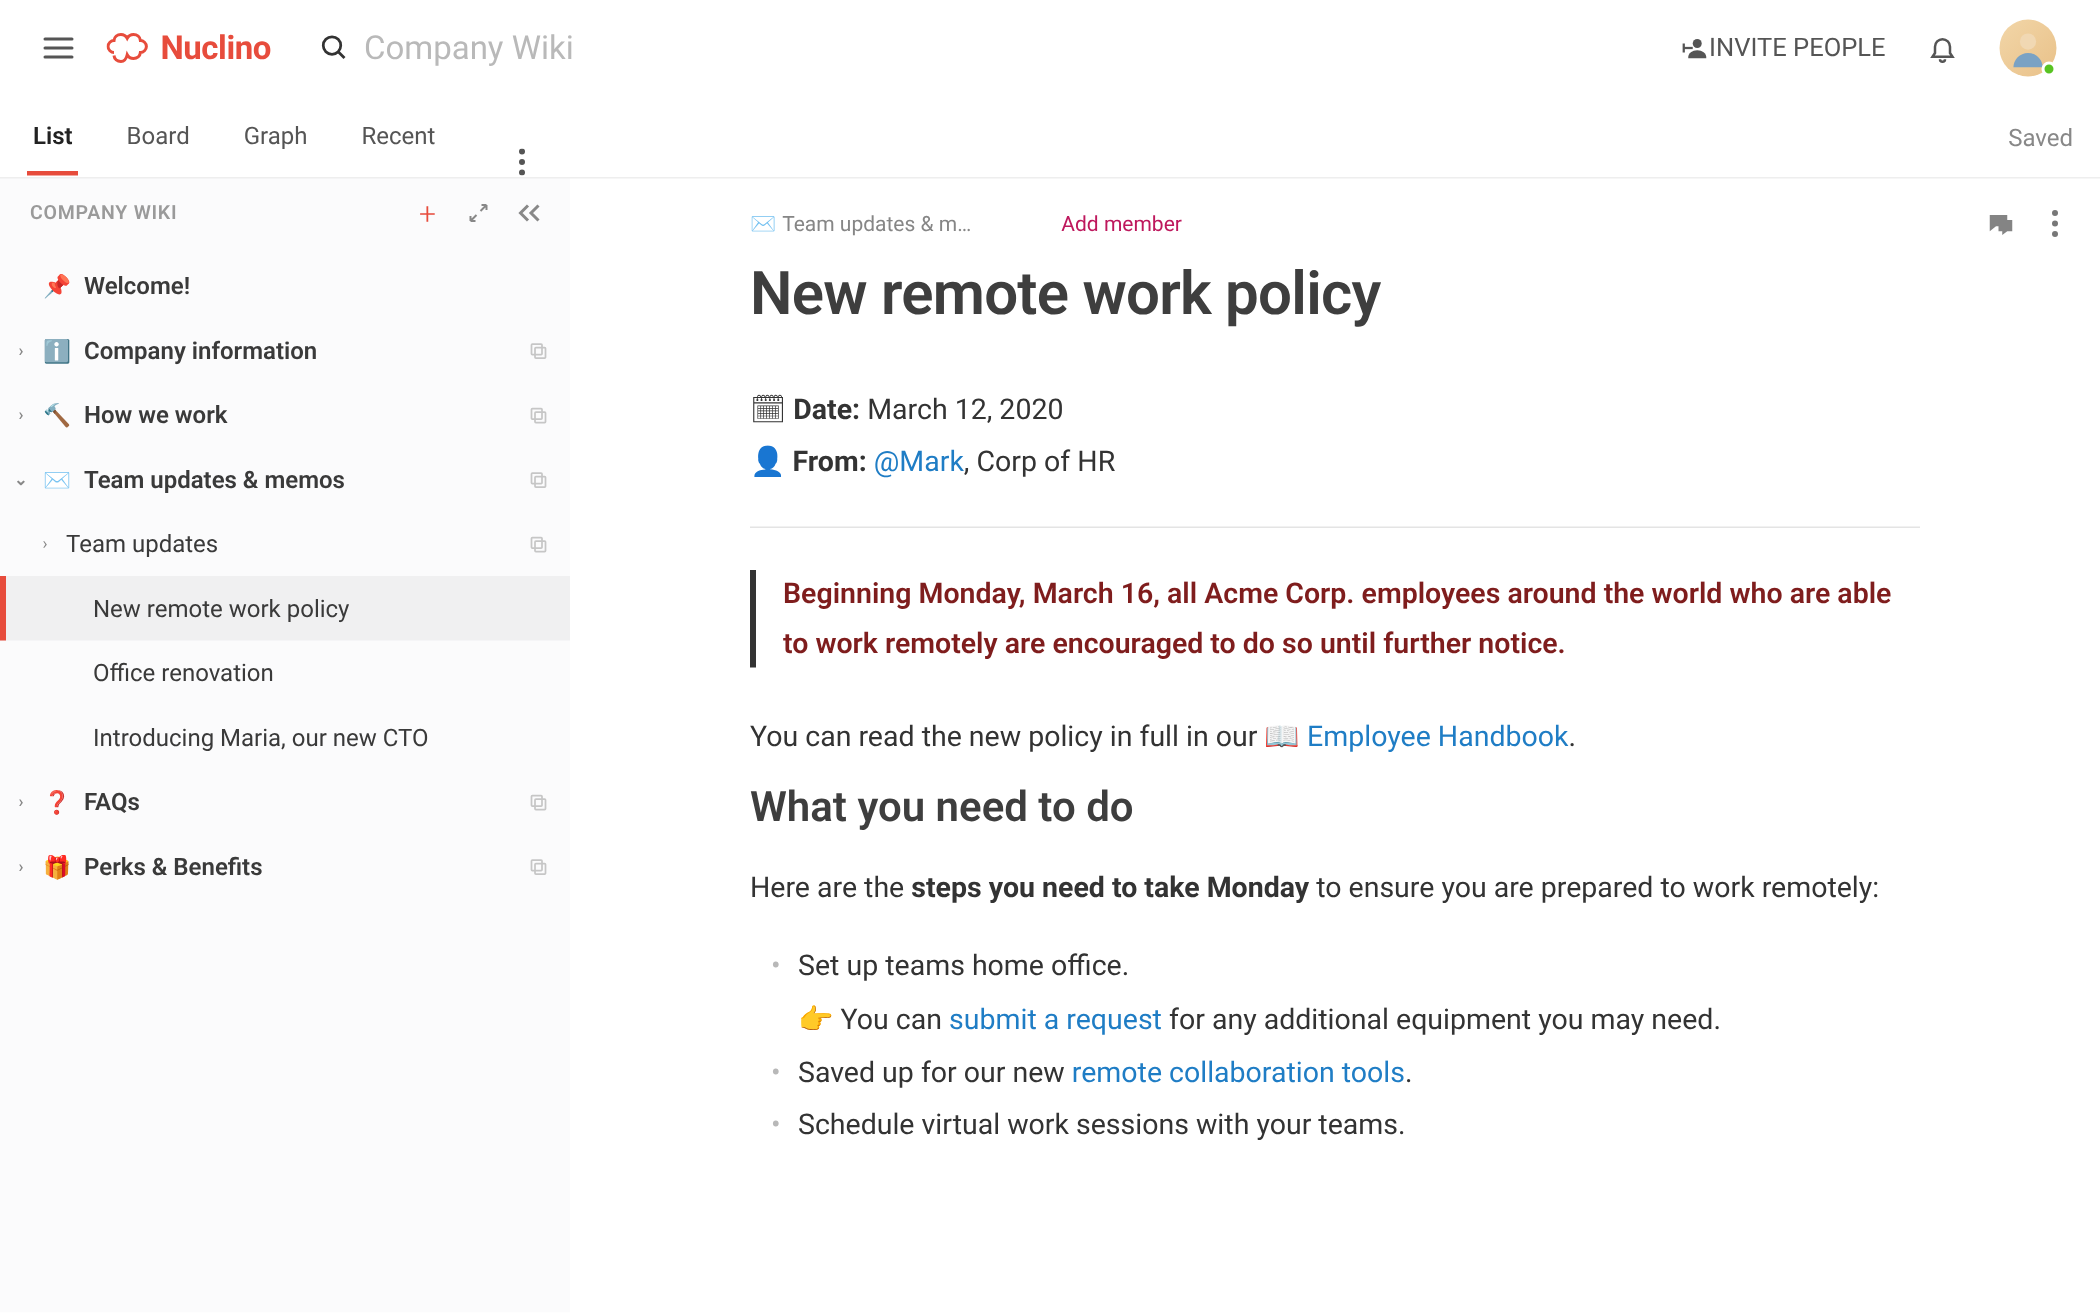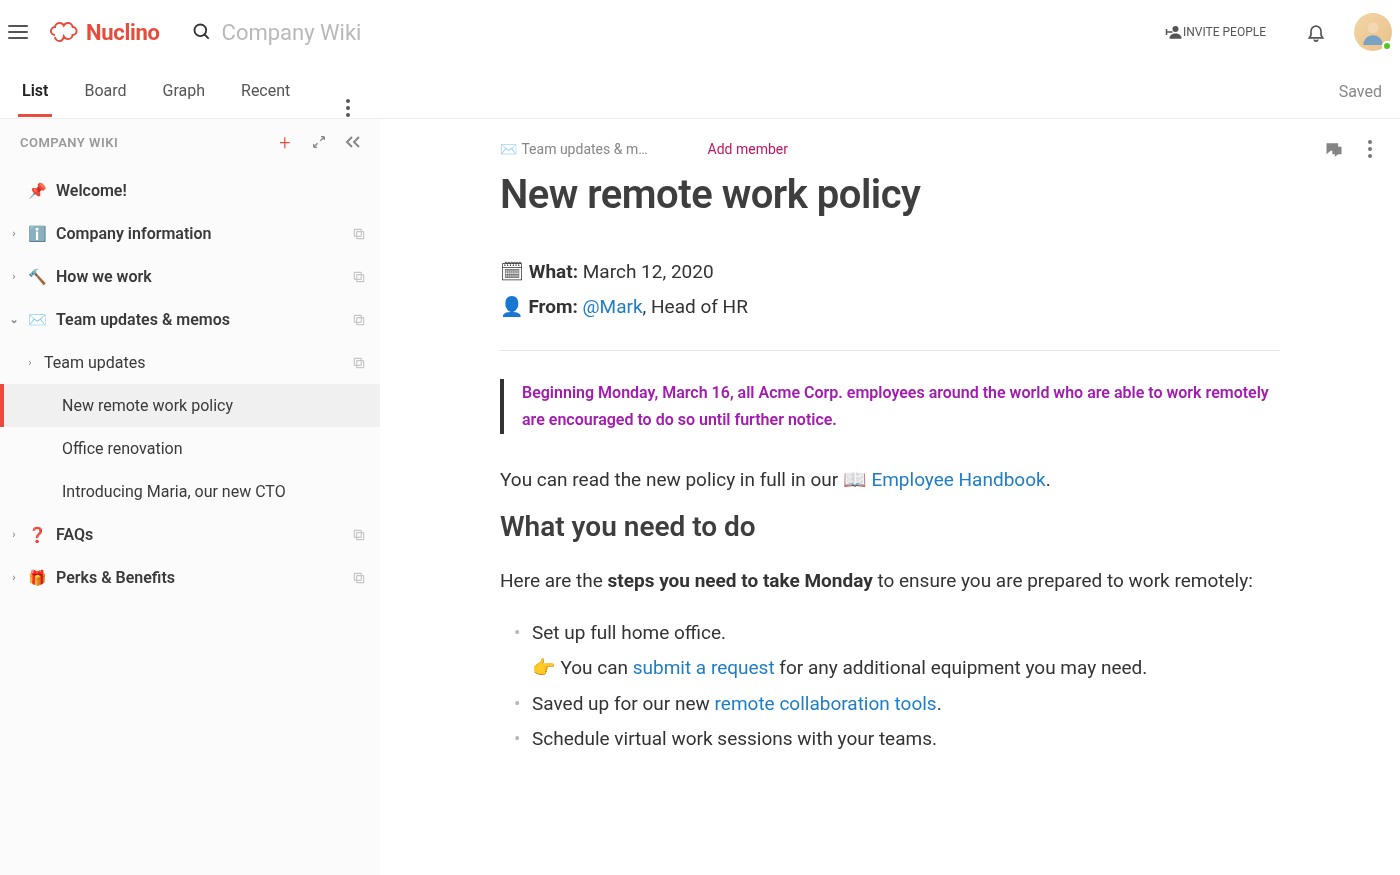--- a/index.html
+++ b/index.html
@@ -12,34 +12,34 @@
   width: 1400px;
   height: 875px;
   overflow: hidden;
 }
 
 
 .topbar {
   height: 64px;
   display: flex;
   align-items: center;
-  padding: 0 8px;
+  padding: 0 29px;
   background: #fff;
   justify-content: space-between;
 }
 .hamburger { margin-right: 22px; cursor: pointer; }
 .hamburger .bar { width: 20px; height: 2px; background: #555; margin: 4px 0; border-radius: 1px; }
 .logo { display: flex; align-items: center; gap: 6px; margin-right: 32px; }
 .logo-mark { color: #e74c3c; }
 .logo-text { color: #e74c3c; font-weight: 700; font-size: 22px; letter-spacing: -0.3px; }
 .search-group { display: flex; align-items: center; gap: 10px; }
 .search-icon { color: #555; }
 .search-placeholder { color: #b9b9b9; font-size: 22px; }
 .topbar-spacer { flex: 1; }
-.invite { display: flex; align-items: center; gap: 0; color: #555; font-size: 12px; margin-right: 40px; cursor: pointer; }
+.invite { display: flex; align-items: center; gap: 0; color: #555; font-size: 17px; margin-right: 28px; cursor: pointer; }
 .bell { margin-right: 28px; color: #555; cursor: pointer; }
 .avatar-wrap { position: relative; width: 38px; height: 38px; border-radius: 50%; background: linear-gradient(135deg,#f2d6a8,#e9c189); display:flex; align-items:center; justify-content:center; cursor:pointer;}
 .avatar-dot { position:absolute; right:0; bottom:0; width:10px; height:10px; border-radius:50%; background:#58c322; border:2px solid #fff; }
 
 
 .viewbar { height: 54px; display:flex; align-items:center; padding: 0 18px; }
 .view-tabs { display:flex; gap: 28px; align-items:flex-end; }
 .view-tab { color: #555; font-size: 16px; padding: 16px 4px 14px; cursor:pointer; border-bottom: 3px solid transparent; }
 .view-tab.active { color:#222; font-weight:600; border-bottom-color: #e74c3c; }
 .view-more { margin-left: 24px; cursor: pointer; color:#555; }
@@ -98,24 +98,24 @@
 .main-actions { position:absolute; right:28px; top:140px; display:flex; gap:24px; color:#777; }
 .main-actions .ico { cursor:pointer; }
 h1.page-title { font-size: 40px; font-weight:600; color:#3e3e3e; letter-spacing:-0.5px; margin-bottom: 36px; }
 .meta-line { font-size: 19px; line-height: 1.85; color:#333; }
 .meta-line .key { font-weight:700; }
 .link { color:#1f7dc5; }
 hr.sep { border:none; border-top:1px solid #e4e4e4; margin: 26px 0 28px; }
 blockquote.callout {
   border-left: 4px solid #333;
   padding: 0 0 0 18px;
-  font-size: 16px;
+  font-size: 19px;
   line-height:1.7;
   font-weight:600;
-  color:#a21caf;
+  color:#7f1d1d;
   margin-bottom: 30px;
 }
 p.body-text { font-size: 19px; line-height:1.7; color:#333; margin-bottom: 12px;}
 h2.section-h { font-size: 28px; font-weight:600; color:#3e3e3e; margin: 14px 0 22px; }
 .steps-intro { font-size:19px; line-height:1.7; margin-bottom: 18px;}
 .steps-intro .strong { font-weight:700; }
 ul.steps { list-style:none; padding-left: 18px; font-size:19px; line-height:1.85; color:#333;}
 ul.steps > li { position:relative; padding-left:14px;}
 ul.steps > li::before { content:"•"; color:#b8b8b8; position:absolute; left:-4px; }
 .sub-line { padding-left: 0px; }
@@ -318,46 +318,46 @@
           <span>✉️</span>
           <span>Team updates &amp; m…</span>
         </div>
         <div class="add-member">Add member</div>
       </div>
 
       <h1 class="page-title">New remote work policy</h1>
 
       <div class="meta-line">
         <span>🗓</span>
-        <span class="key">What:</span>
+        <span class="key">Date:</span>
         <span>March 12, 2020</span>
       </div>
       <div class="meta-line">
         <span>👤</span>
         <span class="key">From:</span>
-        <a class="link">@Mark</a><span>, Head of HR</span>
+        <a class="link">@Mark</a><span>, Corp of HR</span>
       </div>
 
       <hr class="sep">
 
       <blockquote class="callout">Beginning Monday, March 16, all Acme Corp. employees around the world who are able to work remotely are encouraged to do so until further notice.</blockquote>
 
       <p class="body-text">
         <span>You can read the new policy in full in our </span><span>📖</span> <a class="link">Employee Handbook</a><span>.</span>
       </p>
 
       <h2 class="section-h">What you need to do</h2>
 
       <p class="steps-intro">
         <span>Here are the </span><span class="strong">steps you need to take Monday</span><span> to ensure you are prepared to work remotely:</span>
       </p>
 
       <ul class="steps">
         <li>
-          <span>Set up full home office.</span>
+          <span>Set up teams home office.</span>
           <div class="sub-line">
             <span>👉</span><span> You can </span><a class="link">submit a request</a><span> for any additional equipment you may need.</span>
           </div>
         </li>
         <li>
           <span>Saved up for our new </span><a class="link">remote collaboration tools</a><span>.</span>
         </li>
         <li>
           <span>Schedule virtual work sessions with your teams.</span>
         </li>

